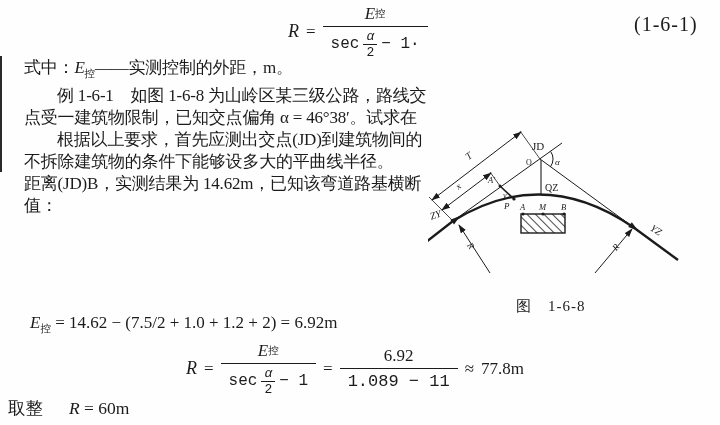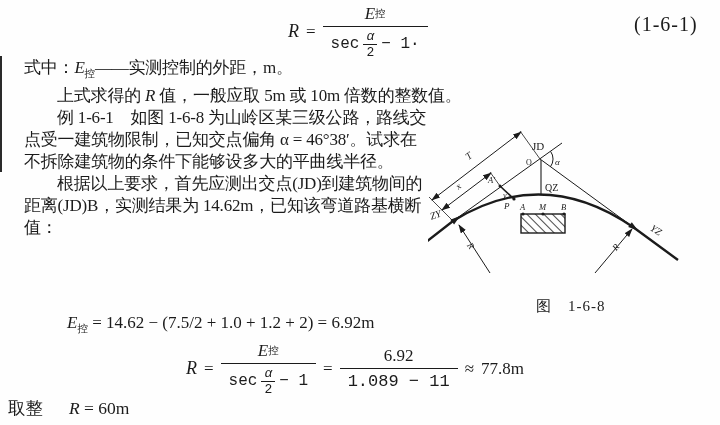--- a/index.html
+++ b/index.html
@@ -17,25 +17,25 @@
   
   .eqrow{display:flex;align-items:center;gap:7px;font-size:17px;}
   .frac{display:inline-flex;flex-direction:column;align-items:center;line-height:1.15;}
   .frac .n{padding:0 8px 2px;display:flex;align-items:center;justify-content:center;}
   .frac .d{border-top:1.3px solid #1b1b1b;padding:3px 8px 0;display:flex;align-items:center;gap:4px;font-family:Liberation Mono, monospace;}
   .mfrac{display:inline-flex;flex-direction:column;align-items:center;font-size:13px;line-height:1.05;}
   .mfrac .mn{padding:0 3px 1px;}
   .mfrac .md{border-top:1px solid #1b1b1b;padding:1px 3px 0;}
   #eq1{left:288px;top:4px;}
   #eq1num{left:634px;top:13px;font-size:20px;letter-spacing:1px;}
-  #eq2{left:30px;top:313px;font-size:17px;margin-left:37px;}
+  #eq2{left:30px;top:313px;font-size:17px;}
   #eq3{left:186px;top:341px;}
   #eq4{left:8px;top:396px;font-size:17.5px;}
   #eq4 .ulabel{border-bottom:1.4px solid #1b1b1b;padding-bottom:11px;margin-right:26px;}
-  #figcap{left:536px;top:297px;font-size:15px;letter-spacing:1px;}
+  #figcap{left:516px;top:297px;font-size:15px;letter-spacing:1px;}
   #scanline{left:0;top:56px;width:2px;height:116px;background:#2a2a2a;}
   
   svg text{font-family:"Liberation Serif","DejaVu Serif",serif;fill:#1b1b1b;}
   .it{font-style:italic;}
 </style>
 </head>
 <body>
 
 <div id="page">
 
@@ -56,25 +56,24 @@
           <span class="md">2</span>
         </span>
         <span>− 1·</span>
       </span>
     </span>
   </div>
   <div id="eq1num" class="abs">(1-6-1)</div>
 
   <div id="bodytext" class="abs">
     <div class="bl"><span>式中：</span><span class="var">E</span><span class="sub">控</span><span>——实测控制的外距，m。</span></div>
-    <div class="bl ind"><span>上式求得的 </span><span class="var">R</span><span> 值，一般应取 5m 或 10m 倍数的整数值。</span></div>
     <div class="bl ind"><span class="b">例 1-6-1</span><span>　如图 1-6-8 为山岭区某三级公路，路线交</span></div>
     <div class="bl">点受一建筑物限制，已知交点偏角 α = 46°38′。试求在</div>
+    <div class="bl ind">根据以上要求，首先应测出交点(JD)到建筑物间的</div>
     <div class="bl">不拆除建筑物的条件下能够设多大的平曲线半径。</div>
-    <div class="bl ind">根据以上要求，首先应测出交点(JD)到建筑物间的</div>
     <div class="bl">距离(JD)B，实测结果为 14.62m，已知该弯道路基横断</div>
     <div class="bl">值：</div>
   </div>
 
   <div id="eq2" class="abs eqrow">
     <span><span class="var">E</span><span class="sub">控</span><span> = 14.62 − (7.5/2 + 1.0 + 1.2 + 2) = 6.92m</span></span>
   </div>
 
   <div id="eq3" class="abs eqrow">
     <span class="var" style="font-size:18px">R</span>

